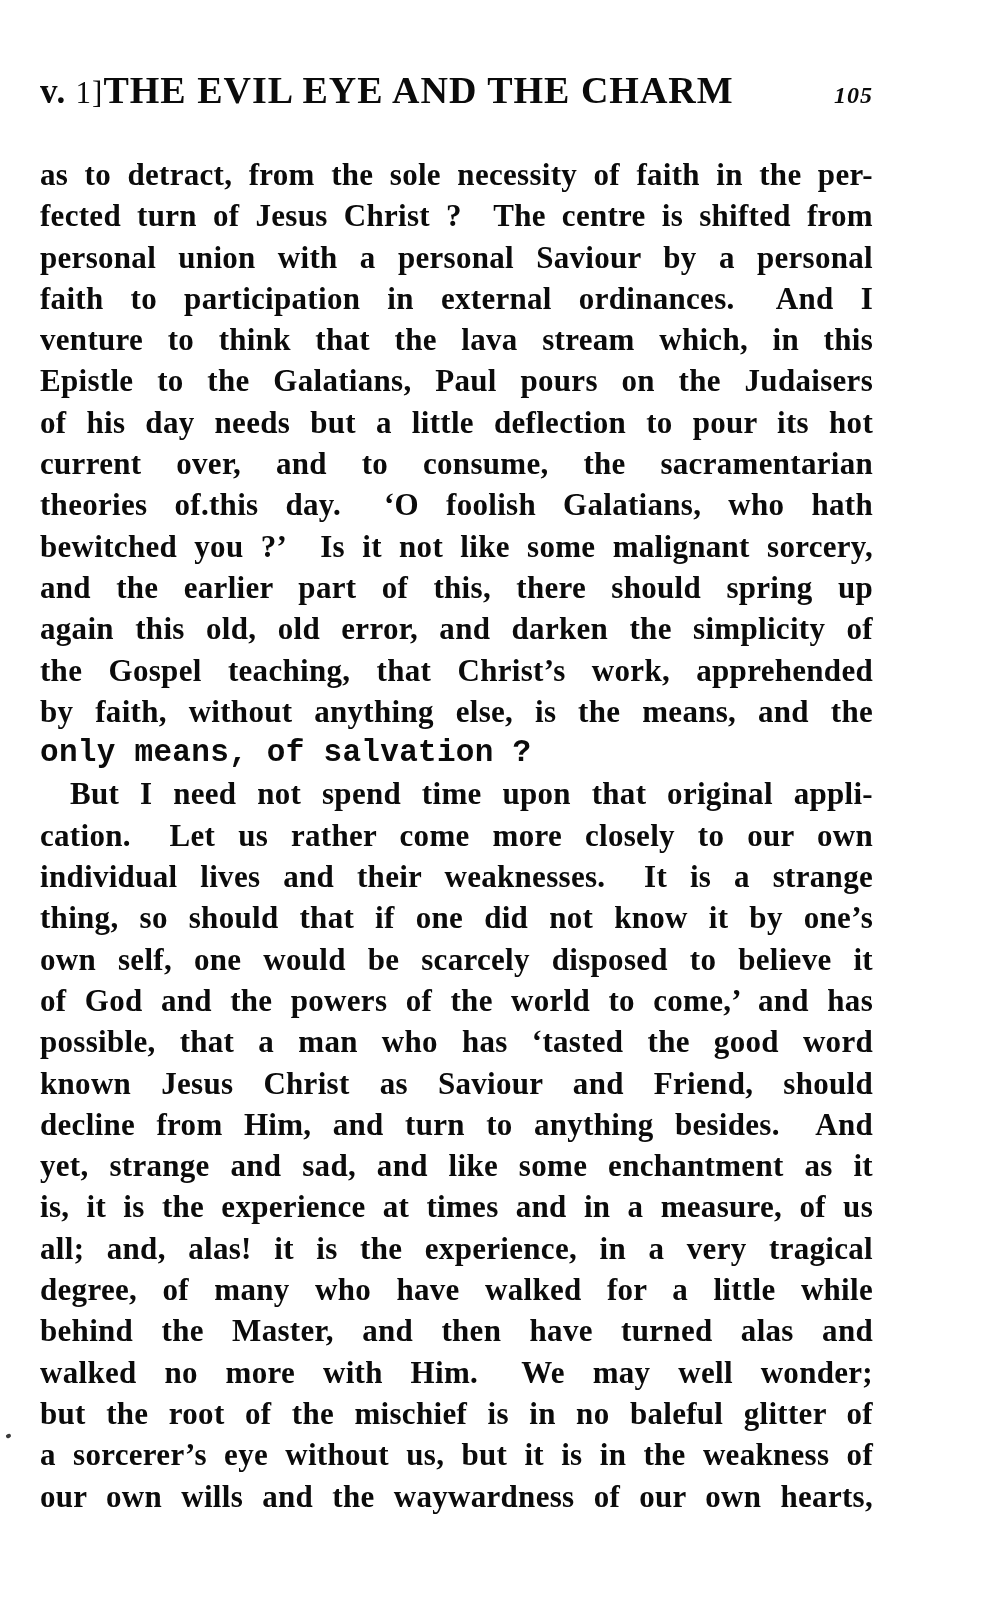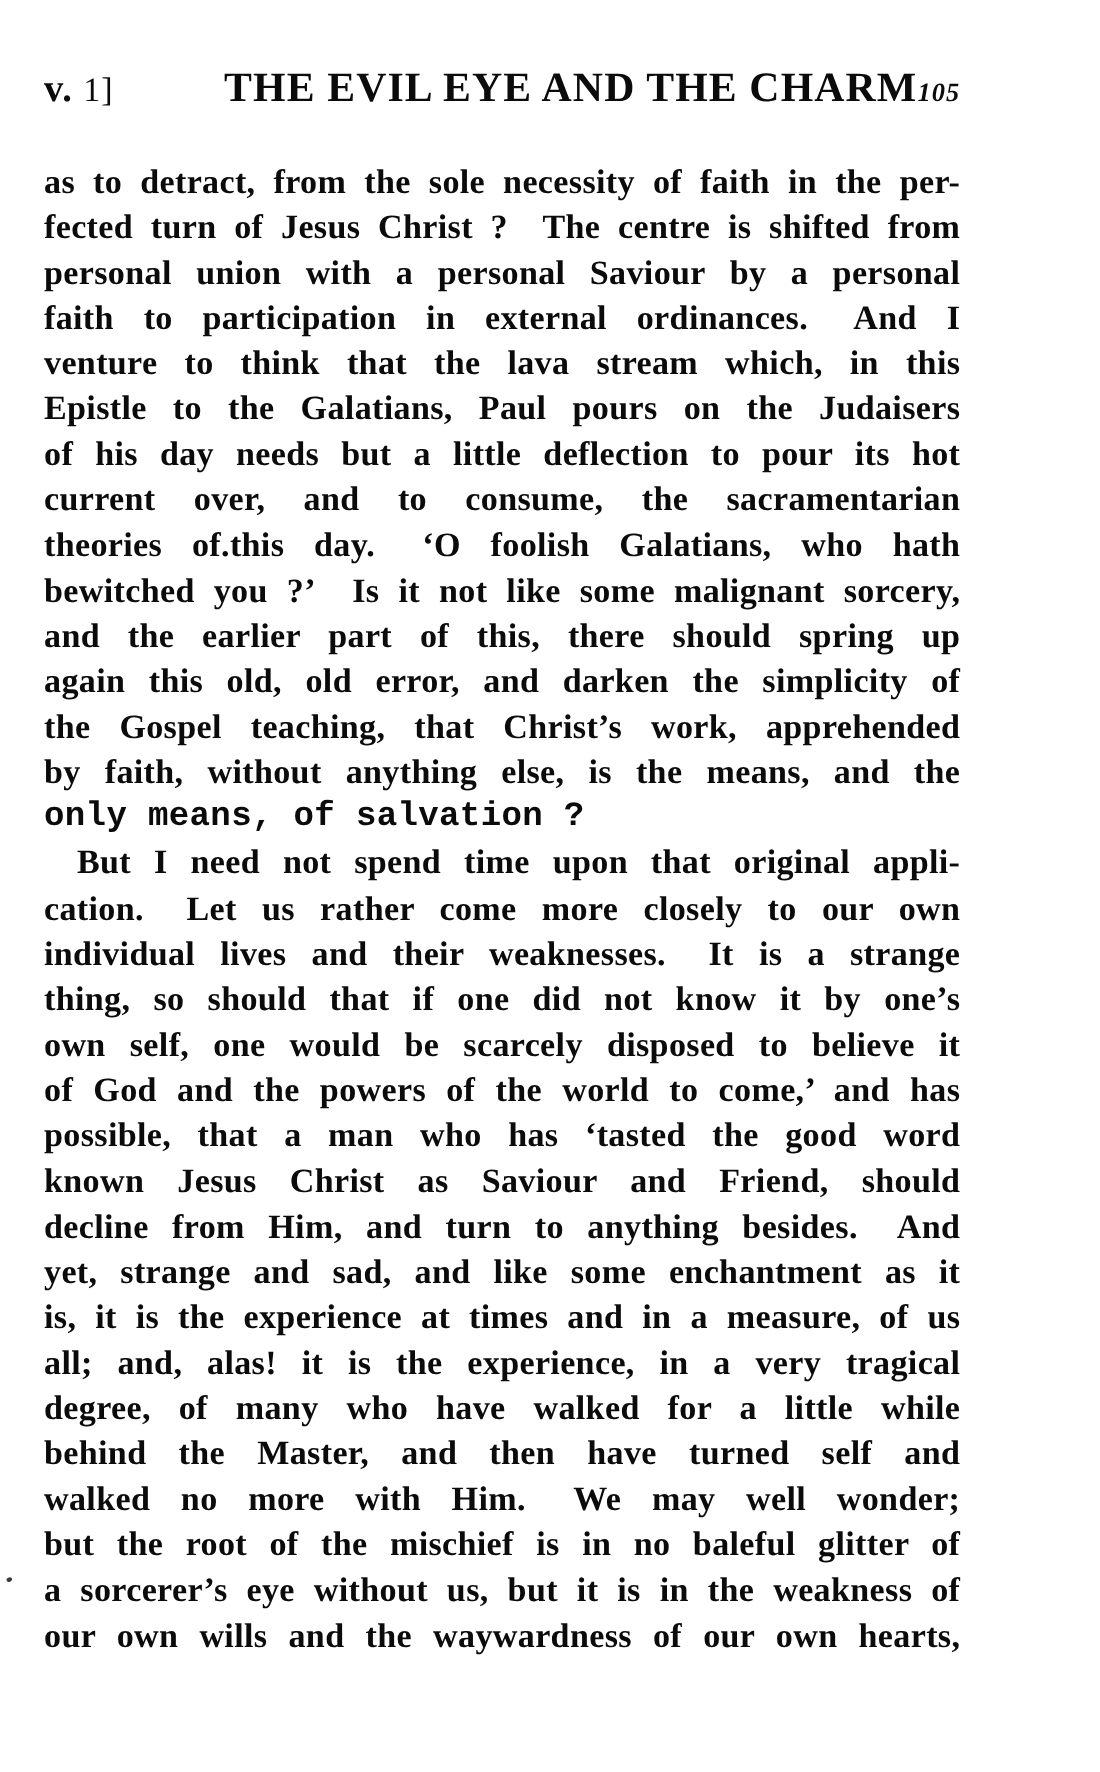--- a/index.html
+++ b/index.html
@@ -10,37 +10,37 @@
   }
   .page {
     position: relative;
     width: 1000px; height: 1611px;
     background: #ffffff;
     color: #0b0b0b;
     overflow: hidden;
   }
   .content {
     position: absolute;
-    left: 40px; top: 58px;
+    left: 40px; top: 68px;
     width: 833px;
   }
   .running-head {
     display: flex;
     justify-content: space-between;
     align-items: baseline;
     font-weight: bold;
     height: 46px;
     white-space: nowrap;
   }
   .section-marker { font-size: 33px; letter-spacing: 1px; flex: 0 0 auto; }
   .section-marker .v { font-weight: bold; font-size: 35px; }
   .section-marker .rest { font-weight: normal; font-size: 31px; }
   .running-title {
     flex: 1 1 auto;
-    text-align: right;
+    text-align: left;
     font-size: 38px;
     letter-spacing: 1px;
   }
   .page-number { font-size: 24px; letter-spacing: 1px; flex: 0 0 auto; font-style: italic; }
   .body-text {
     margin-top: 40px;
     font-size: 31px;
     font-weight: 600;
     line-height: 41.3px;
     letter-spacing: 0.3px;
@@ -97,21 +97,21 @@
         <div class="line">thing, so should that if one did not know it by one’s</div>
         <div class="line">own self, one would be scarcely disposed to believe it</div>
         <div class="line">of God and the powers of the world to come,’ and has</div>
         <div class="line">possible, that a man who has ‘tasted the good word</div>
         <div class="line">known Jesus Christ as Saviour and Friend, should</div>
         <div class="line">decline from Him, and turn to anything besides.  And</div>
         <div class="line">yet, strange and sad, and like some enchantment as it</div>
         <div class="line">is, it is the experience at times and in a measure, of us</div>
         <div class="line">all; and, alas! it is the experience, in a very tragical</div>
         <div class="line">degree, of many who have walked for a little while</div>
-        <div class="line">behind the Master, and then have turned self and</div>
+        <div class="line">behind the Master, and then have turned alas and</div>
         <div class="line">walked no more with Him.  We may well wonder;</div>
         <div class="line">but the root of the mischief is in no baleful glitter of</div>
         <div class="line">a sorcerer’s eye without us, but it is in the weakness of</div>
         <div class="line">our own wills and the waywardness of our own hearts,</div>
       </main>
 
   </div>
   <div class="speck"></div>
 </div>
 

